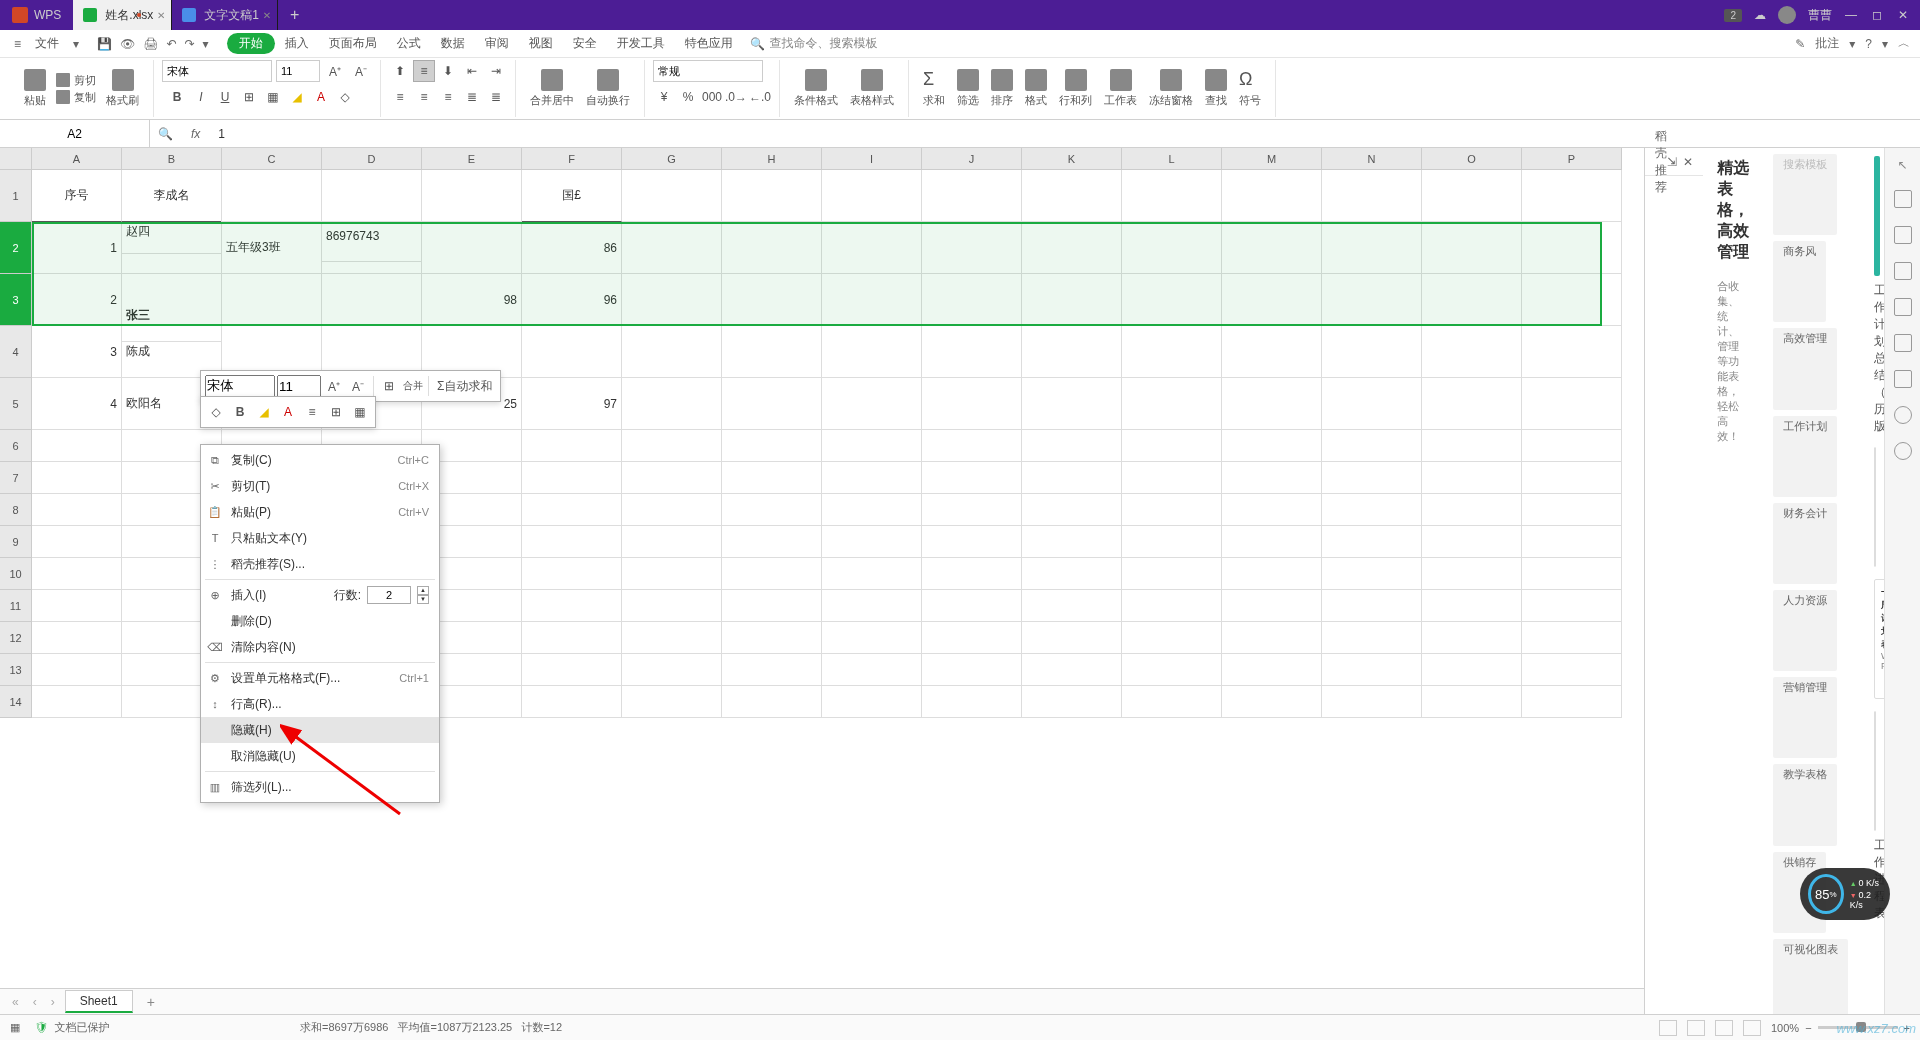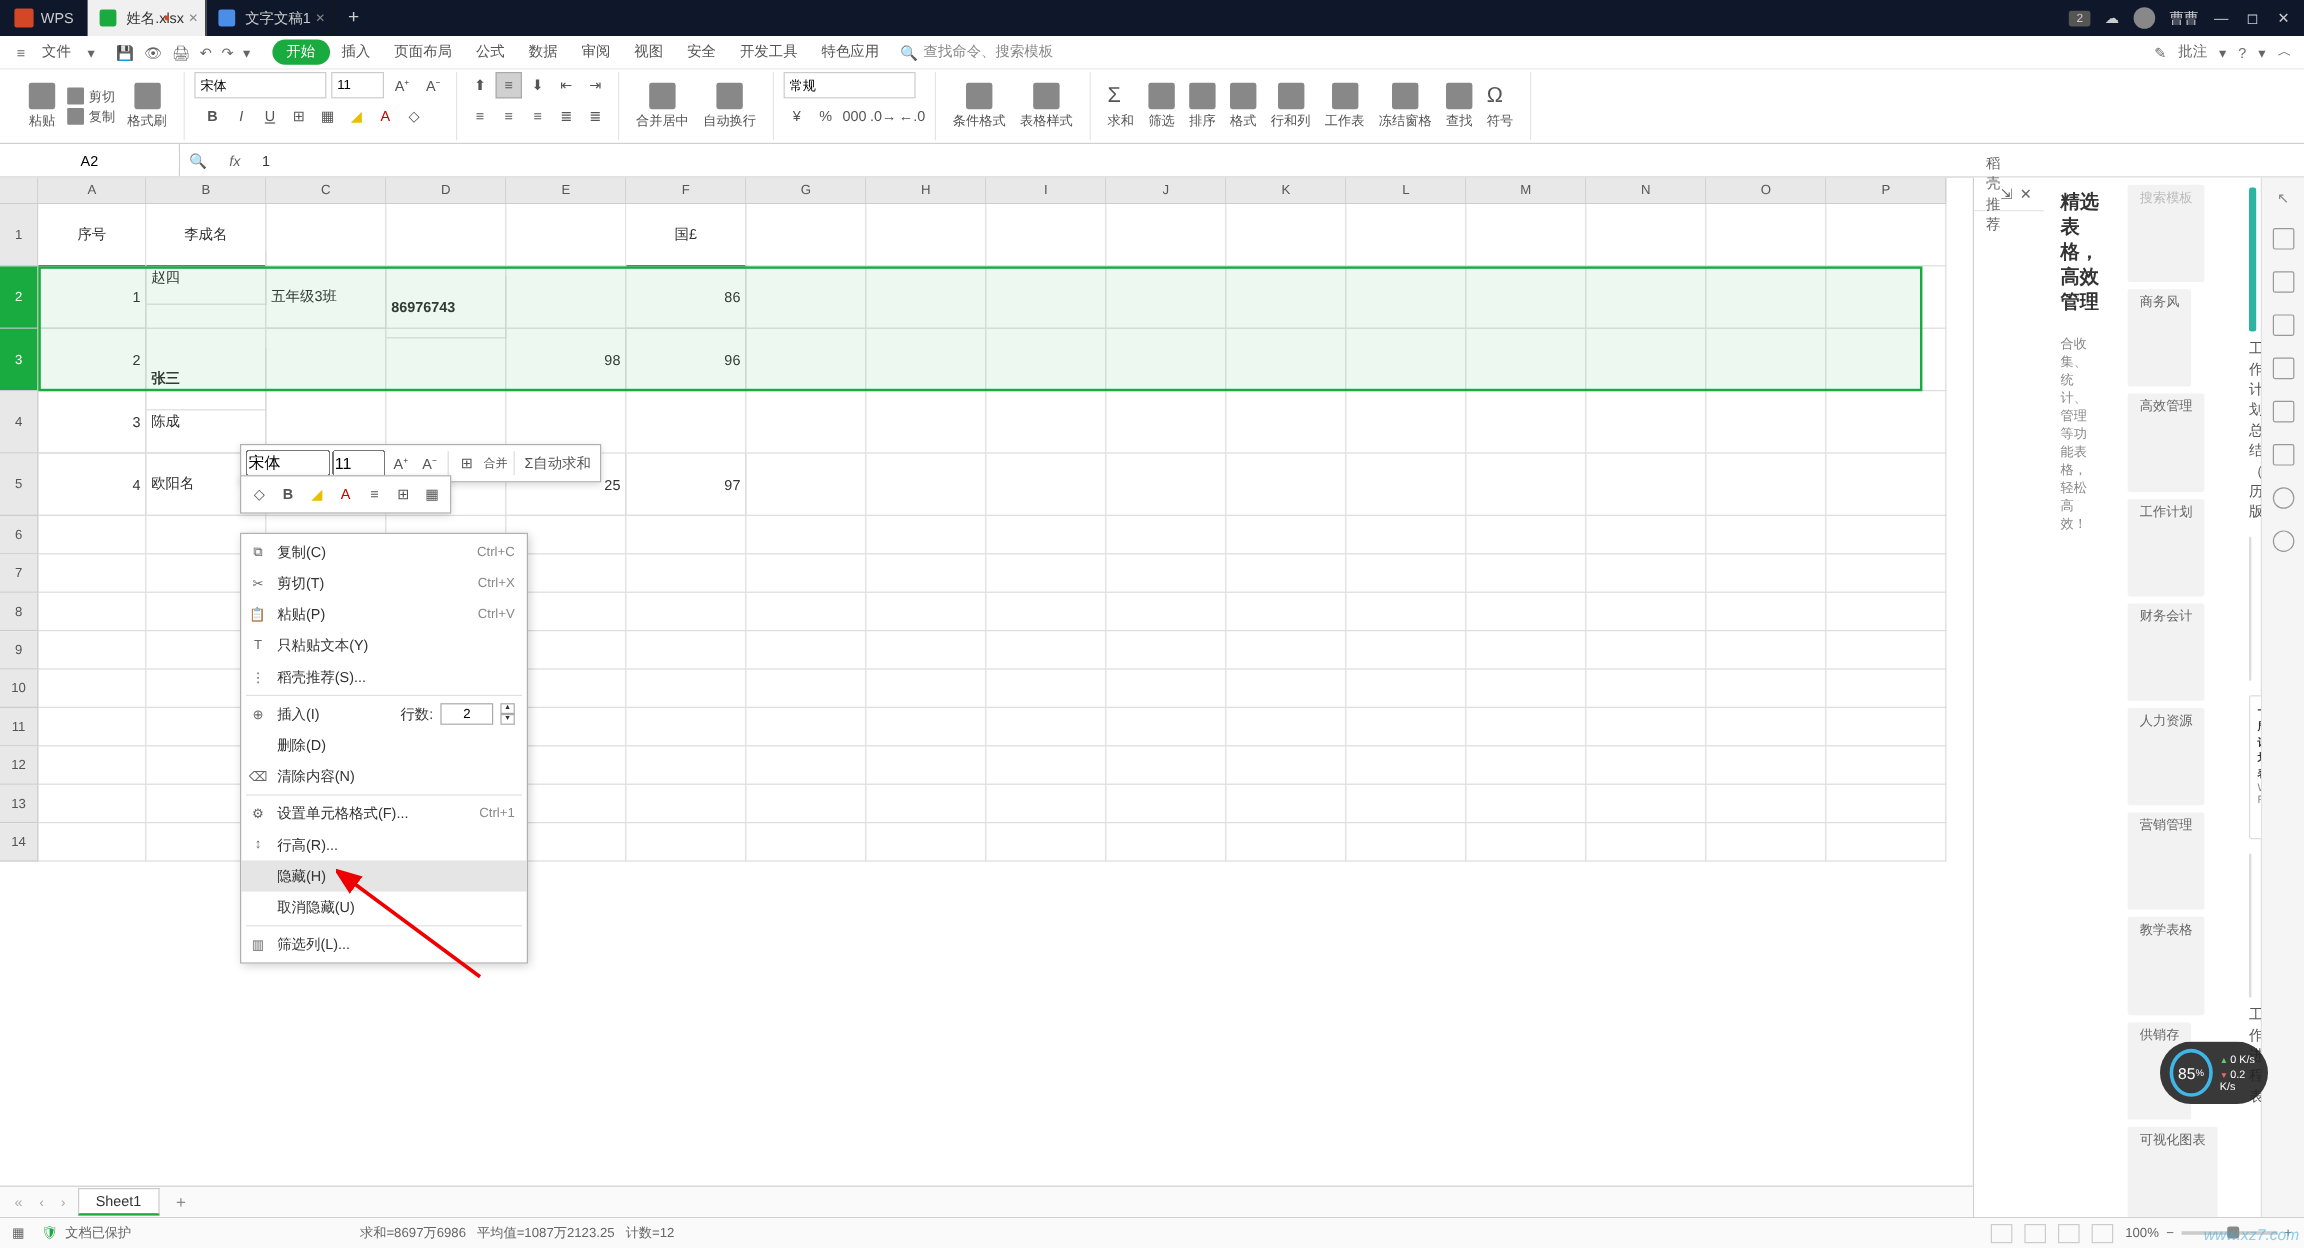--- a/index.html
+++ b/index.html
@@ -1,19 +1,19 @@
 <!DOCTYPE html>
 <html><head>
 <meta charset="utf-8">
 <style>
 * { margin: 0; padding: 0; box-sizing: border-box; font-family: "Microsoft YaHei", Arial, sans-serif; }
 body { background: #fff; overflow: hidden; width: 1920px; height: 1040px; position: relative; font-size: 12px; color: #333; }
 
 
-.titlebar { height: 30px; background: #0f172a; display: flex; align-items: center; color: #ccc; }
+.titlebar { height: 30px; background: #4c1d95; display: flex; align-items: center; color: #ccc; }
 .titlebar .logo { padding: 0 12px; display: flex; align-items: center; gap: 6px; }
 .titlebar .logo-icon { width: 16px; height: 16px; background: #d24726; border-radius: 2px; }
 .titlebar .tabs { display: flex; height: 100%; }
 .titlebar .tab { display: flex; align-items: center; padding: 0 18px 0 10px; gap: 8px; border-right: 1px solid #1a1a1a; position: relative; }
 .titlebar .tab.active { background: #f0f0f0; color: #333; }
 .titlebar .tab .fileicon { width: 14px; height: 14px; background: #1aab40; border-radius: 2px; }
 .titlebar .tab .fileicon.blue { background: #4a8ee8; }
 .titlebar .tab .dot { position: absolute; right: 30px; width: 4px; height: 4px; background: #d24726; border-radius: 50%; }
 .titlebar .tab .close { position: absolute; right: 6px; font-size: 10px; color: #888; }
 .titlebar .addtab { padding: 0 12px; font-size: 16px; }
@@ -609,21 +609,21 @@
         <div class="cell " style="left: 1190px; top: 516px; width: 100px; height: 32px;"></div>
         <div class="cell " style="left: 1290px; top: 516px; width: 100px; height: 32px;"></div>
         <div class="cell " style="left: 1390px; top: 516px; width: 100px; height: 32px;"></div>
         <div class="cell " style="left: 1490px; top: 516px; width: 100px; height: 32px;"></div>
         <div class="cell header" style="left: 0px; top: 0px; width: 90px; height: 52px;">序号</div>
         <div class="cell header" style="left: 90px; top: 0px; width: 100px; height: 52px;">李成名</div>
         <div class="cell header" style="left: 490px; top: 0px; width: 100px; height: 52px;">国£</div>
         <div class="cell num" style="left: 0px; top: 52px; width: 90px; height: 52px;">1</div>
         <div class="cell " style="left: 90px; top: 40px; width: 100px; height: 44px;">赵四</div>
         <div class="cell " style="left: 190px; top: 52px; width: 100px; height: 52px;">五年级3班</div>
-        <div class="cell " style="left: 290px; top: 60px; width: 100px; height: 52px; font-weight: bold;">86976743</div>
+        <div class="cell " style="left: 290px; top: 40px; width: 100px; height: 52px;">86976743</div>
         <div class="cell num" style="left: 490px; top: 52px; width: 100px; height: 52px;">86</div>
         <div class="cell num" style="left: 0px; top: 104px; width: 90px; height: 52px;">2</div>
         <div class="cell " style="left: 90px; top: 120px; width: 100px; height: 52px; font-weight: bold;">张三</div>
         <div class="cell num" style="left: 490px; top: 104px; width: 100px; height: 52px;">96</div>
         <div class="cell num" style="left: 0px; top: 156px; width: 90px; height: 52px;">3</div>
         <div class="cell " style="left: 90px; top: 156px; width: 100px; height: 52px;">陈成</div>
         <div class="cell num" style="left: 0px; top: 208px; width: 90px; height: 52px;">4</div>
         <div class="cell " style="left: 90px; top: 208px; width: 100px; height: 52px;">欧阳名</div>
         <div class="cell num" style="left: 490px; top: 208px; width: 100px; height: 52px;">97</div>
         <div class="cell num" style="left: 390px; top: 104px; width: 100px; height: 52px;">98</div>

